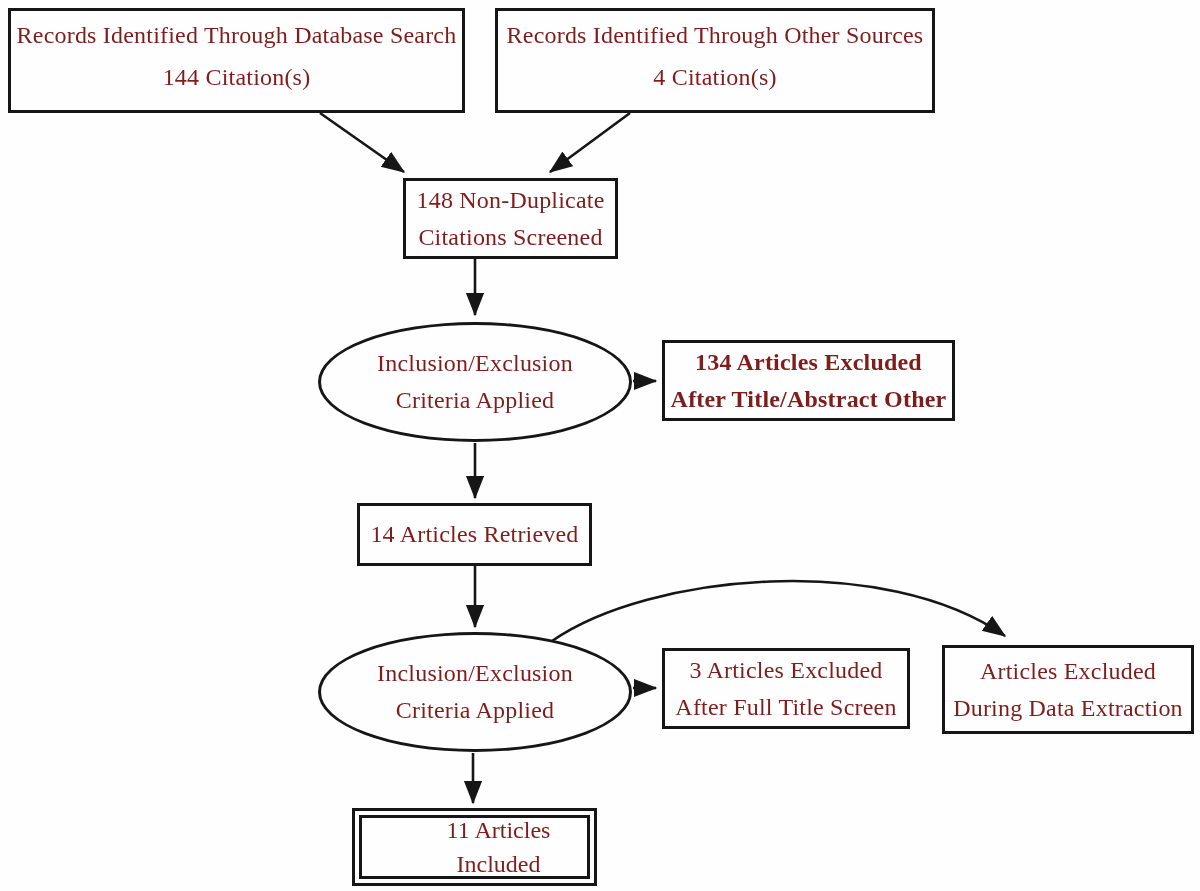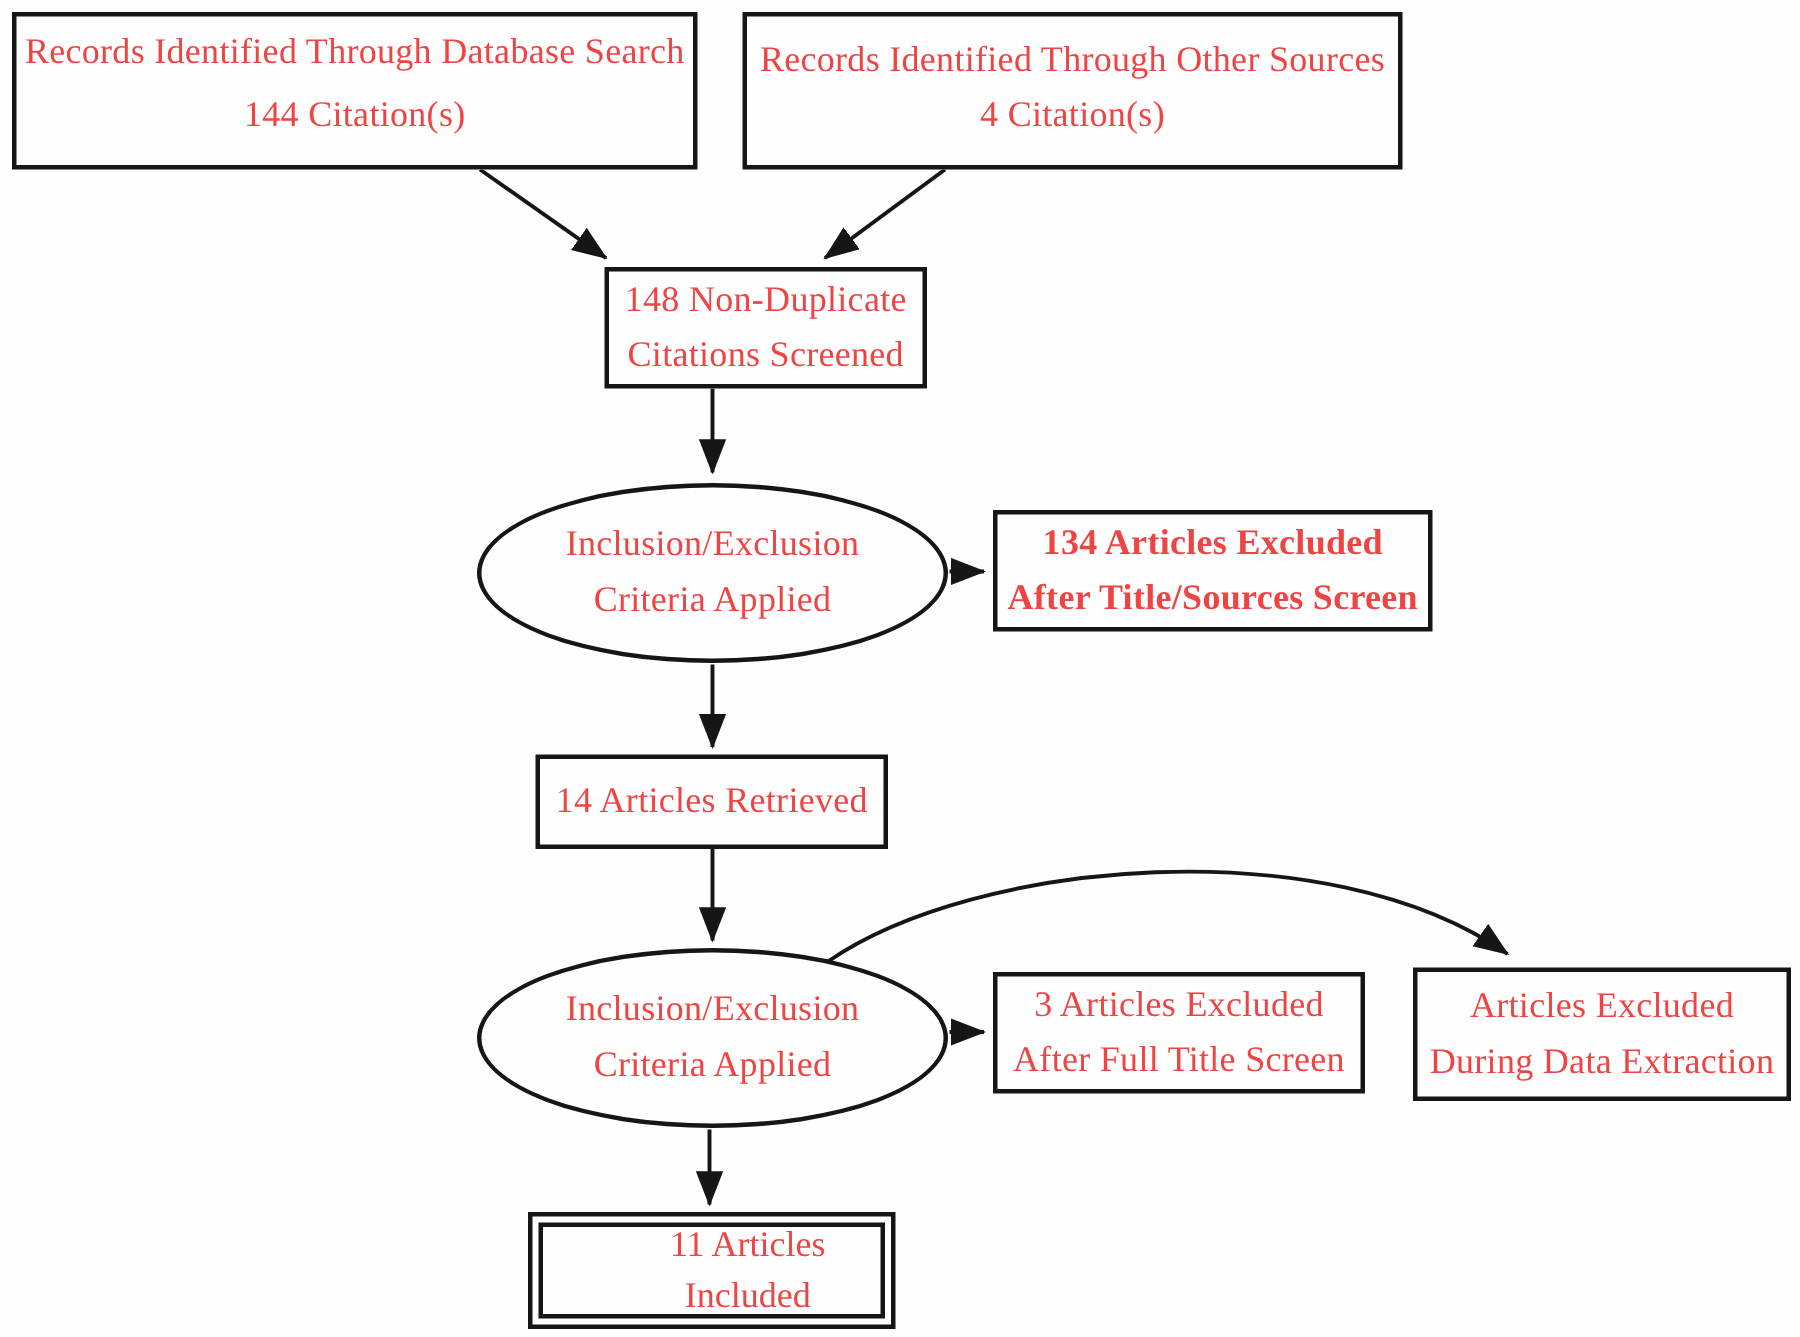--- a/index.html
+++ b/index.html
@@ -1,21 +1,21 @@
 <!DOCTYPE html>
 <html><head>
 <meta charset="utf-8">
 <style>
   html,body{margin:0;padding:0;background:#ffffff;}
   #canvas{
     position:relative;
     width:1200px;height:891px;
     background:#fefefe;
     font-family:"Liberation Serif","DejaVu Serif",serif;
-    color:#ef4444;
+    color:#7f1d1d;
     overflow:hidden;
   }
   #wires{position:absolute;left:0;top:0;width:1200px;height:891px;}
   .node{
     position:absolute;
     box-sizing:border-box;
     background:#fefefe;
     border:3px solid #161616;
     display:flex;
     flex-direction:column;
@@ -69,38 +69,38 @@
       <line x1="473" y1="753" x2="473" y2="803" marker-end="url(#ah)"></line>
       <path d="M 552 641 C 650 573, 885 552, 1005 636" marker-end="url(#ah)"></path>
     </g>
   </svg>
 
   <div class="node tall" style="left:8px;top:8px;width:457px;height:105px;">
     <span class="ln">Records Identified Through Database Search</span>
     <span class="ln">144 Citation(s)</span>
   </div>
 
-  <div class="node tall" style="left:495px;top:8px;width:440px;height:105px;justify-content:flex-end;">
+  <div class="node tall" style="left:495px;top:8px;width:440px;height:105px;">
     <span class="ln">Records Identified Through Other Sources</span>
     <span class="ln">4 Citation(s)</span>
   </div>
 
   <div class="node" style="left:367px;top:178px;width:215px;height:81px;margin-left:36px;">
     <span class="ln">148 Non-Duplicate</span>
     <span class="ln">Citations Screened</span>
   </div>
 
   <div class="node ellipse" style="left:318px;top:322px;width:314px;height:120px;">
     <span class="ln">Inclusion/Exclusion</span>
     <span class="ln">Criteria Applied</span>
   </div>
 
   <div class="node" style="left:662px;top:340px;width:293px;height:81px;font-weight:bold;">
     <span class="ln">134 Articles Excluded</span>
-    <span class="ln">After Title/Sources Screen</span>
+    <span class="ln">After Title/Abstract Other</span>
   </div>
 
   <div class="node" style="left:357px;top:503px;width:235px;height:63px;">
     <span class="ln">14 Articles Retrieved</span>
   </div>
 
   <div class="node ellipse" style="left:318px;top:632px;width:314px;height:120px;">
     <span class="ln">Inclusion/Exclusion</span>
     <span class="ln">Criteria Applied</span>
   </div>

